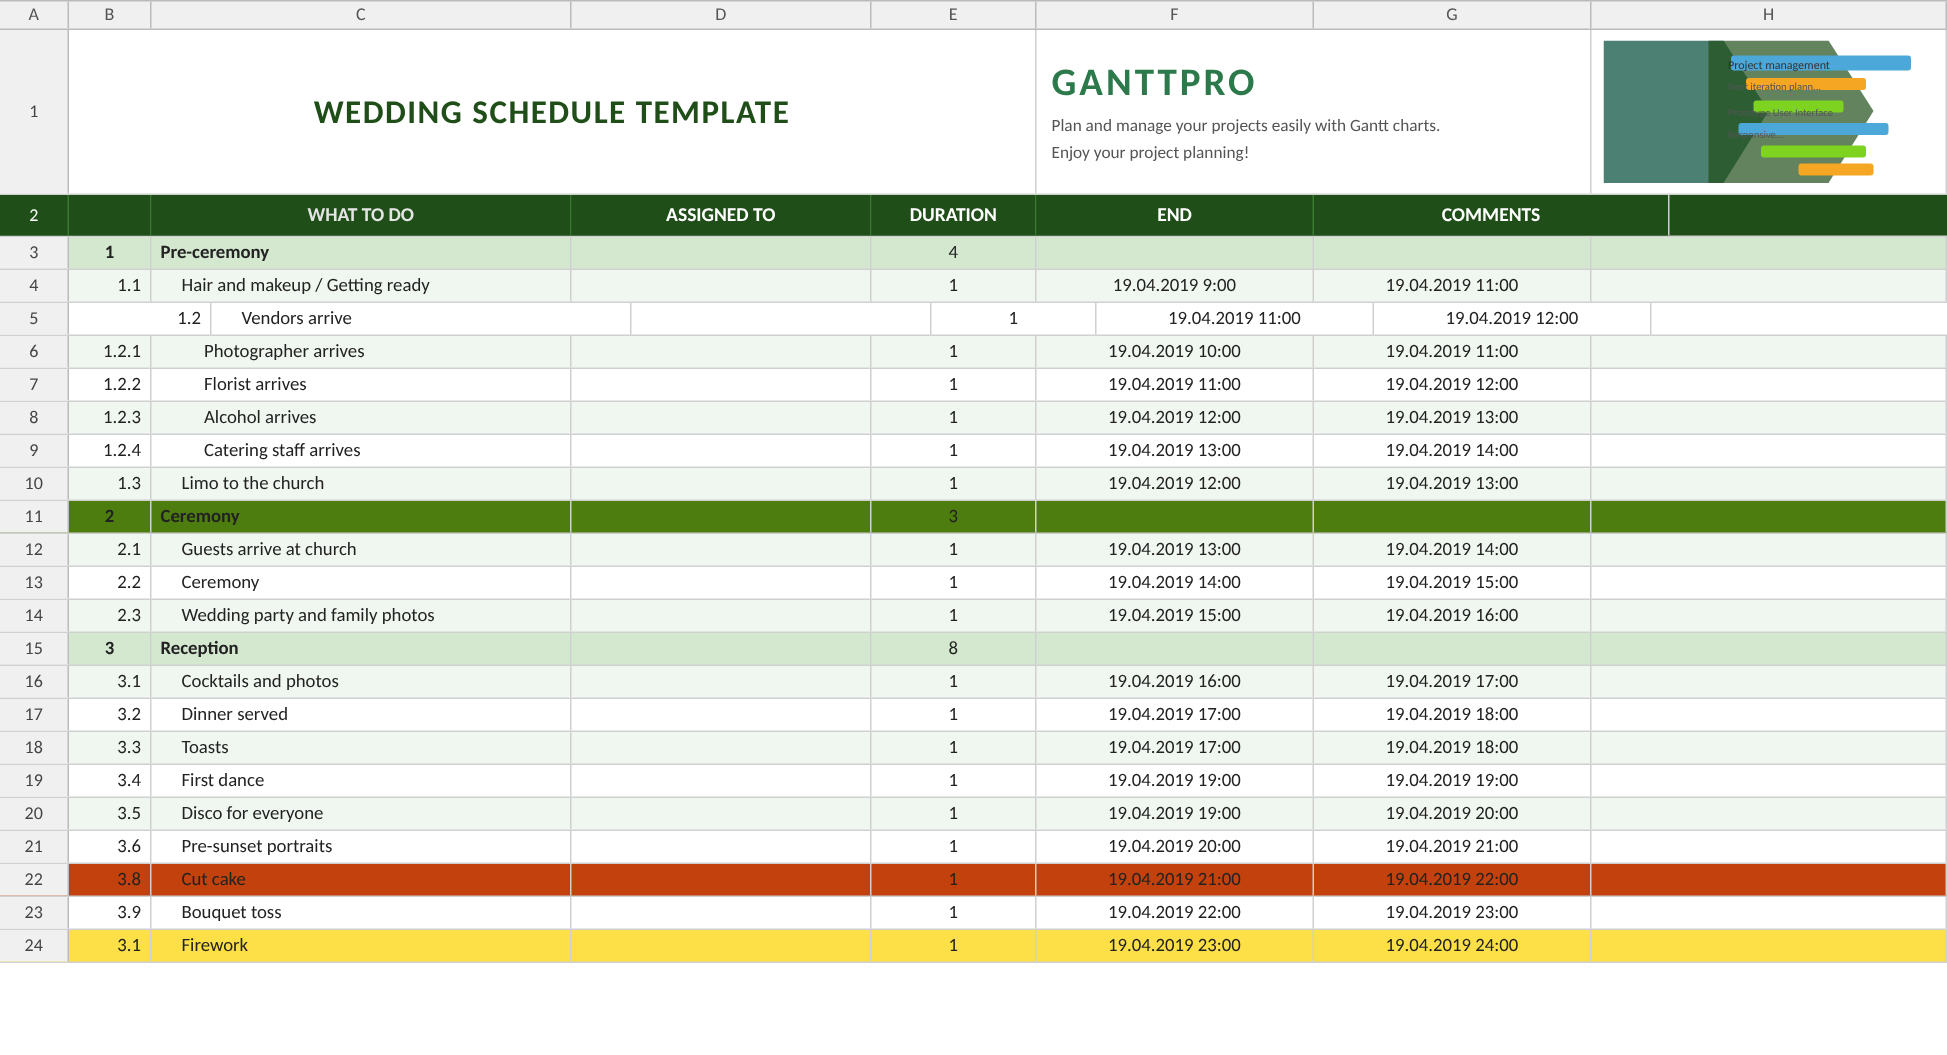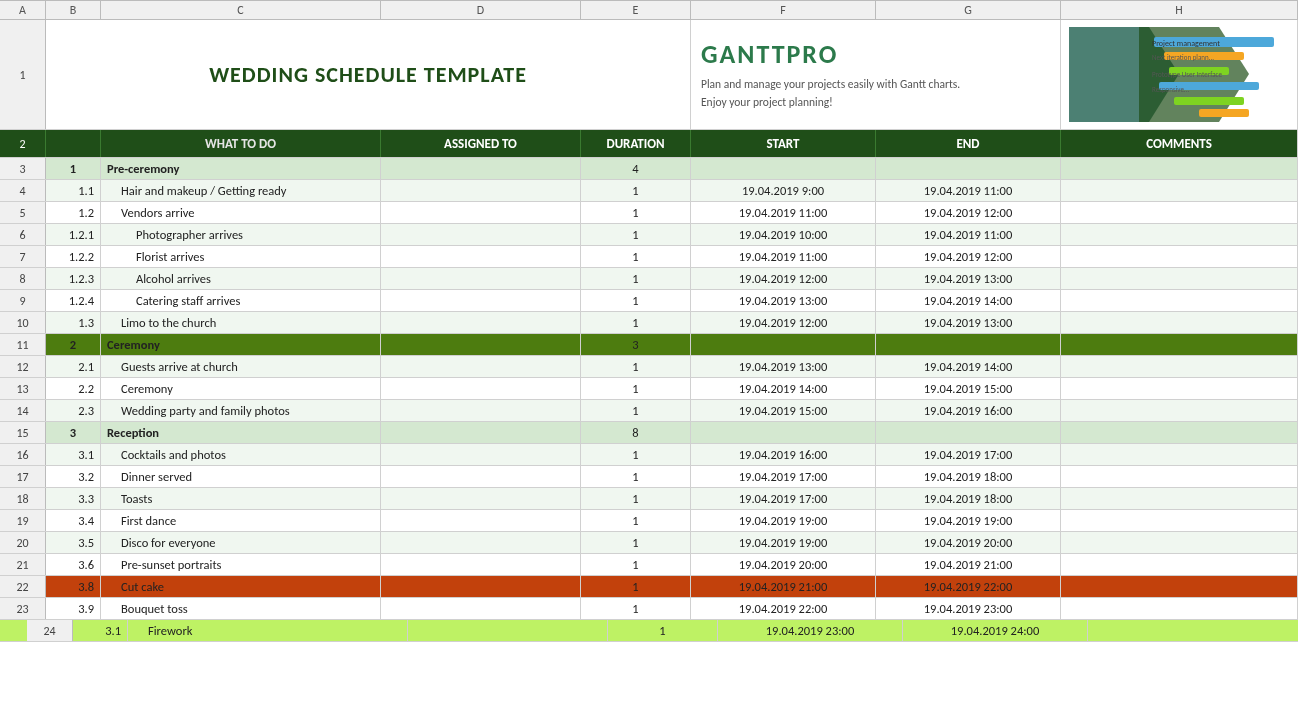--- a/index.html
+++ b/index.html
@@ -182,21 +182,20 @@
       </svg>
     </div>
   </div>
 
   <div class="sheet-row header-row" style="min-height: 28px;">
     <div class="row-num" style="background:#1f4e18; color:#fff; border-right: 1px solid #3a7a30;">2</div>
     <div class="cell col-b" style="background:#1f4e18; border-right: 1px solid #3a7a30;"></div>
     <div class="cell col-c" style="background:#1f4e18; border-right: 1px solid #3a7a30; justify-content: center; font-weight: bold; color: #e5e5e5;">WHAT TO DO</div>
     <div class="cell col-d" style="background:#1f4e18; border-right: 1px solid #3a7a30; font-weight: bold; color: #fff;">ASSIGNED TO</div>
     <div class="cell col-e" style="background:#1f4e18; border-right: 1px solid #3a7a30; font-weight: bold; color: #fff;">DURATION</div>
-    <div class="cell col-f" style="background:#1f4e18; border-right: 1px solid #3a7a30; font-weight: bold; color: #fff;">START</div>
     <div class="cell col-g" style="background:#1f4e18; border-right: 1px solid #3a7a30; font-weight: bold; color: #fff;">END</div>
     <div class="cell col-h" style="background:#1f4e18; font-weight: bold; color: #fff;">COMMENTS</div>
   </div>
 
   <div id="data-rows-container">
       <div class="sheet-row" style="background: rgb(212, 232, 208); min-height: 22px;">
     <div class="row-num">3</div>
     <div class="cell col-b" style="justify-content:center; font-weight:bold;">1</div>
     <div class="cell col-c" style="padding-left:6px; font-weight:bold;">Pre-ceremony</div>
     <div class="cell col-d"></div>
@@ -210,21 +209,21 @@
     <div class="cell col-b" style="justify-content:flex-end; font-weight:normal;">1.1</div>
     <div class="cell col-c" style="padding-left:20px; font-weight:normal;">Hair and makeup / Getting ready</div>
     <div class="cell col-d"></div>
     <div class="cell col-e" style="justify-content:center;">1</div>
     <div class="cell col-f" style="justify-content:center;">19.04.2019 9:00</div>
     <div class="cell col-g" style="justify-content:center;">19.04.2019 11:00</div>
     <div class="cell col-h"></div>
   </div>
       <div class="sheet-row" style="background: rgb(255, 255, 255); min-height: 22px;">
     <div class="row-num">5</div>
-    <div class="cell col-b" style="justify-content:flex-end; font-weight:normal;">1.2</div>
+    <div class="cell col-b" style="justify-content:flex-end; font-weight:normal;margin-left:40px;">1.2</div>
     <div class="cell col-c" style="padding-left:20px; font-weight:normal;">Vendors arrive</div>
     <div class="cell col-d"></div>
     <div class="cell col-e" style="justify-content:center;">1</div>
     <div class="cell col-f" style="justify-content:center;">19.04.2019 11:00</div>
     <div class="cell col-g" style="justify-content:center;">19.04.2019 12:00</div>
     <div class="cell col-h"></div>
   </div>
       <div class="sheet-row" style="background: rgb(240, 247, 240); min-height: 22px;">
     <div class="row-num">6</div>
     <div class="cell col-b" style="justify-content:flex-end; font-weight:normal;">1.2.1</div>
@@ -398,21 +397,21 @@
       <div class="sheet-row" style="background: rgb(255, 255, 255); min-height: 22px;">
     <div class="row-num">23</div>
     <div class="cell col-b" style="justify-content:flex-end; font-weight:normal;">3.9</div>
     <div class="cell col-c" style="padding-left:20px; font-weight:normal;">Bouquet toss</div>
     <div class="cell col-d"></div>
     <div class="cell col-e" style="justify-content:center;">1</div>
     <div class="cell col-f" style="justify-content:center;">19.04.2019 22:00</div>
     <div class="cell col-g" style="justify-content:center;">19.04.2019 23:00</div>
     <div class="cell col-h"></div>
   </div>
-      <div class="sheet-row" style="background: #bef264; min-height: 22px; padding-left: 27px;">
+      <div class="sheet-row" style="background: #fde047; min-height: 22px;">
     <div class="row-num">24</div>
     <div class="cell col-b" style="justify-content:flex-end; font-weight:normal;">3.1</div>
     <div class="cell col-c" style="padding-left:20px; font-weight:normal;">Firework</div>
     <div class="cell col-d"></div>
     <div class="cell col-e" style="justify-content:center;">1</div>
     <div class="cell col-f" style="justify-content:center;">19.04.2019 23:00</div>
     <div class="cell col-g" style="justify-content:center;">19.04.2019 24:00</div>
     <div class="cell col-h"></div>
   </div>
     </div>

